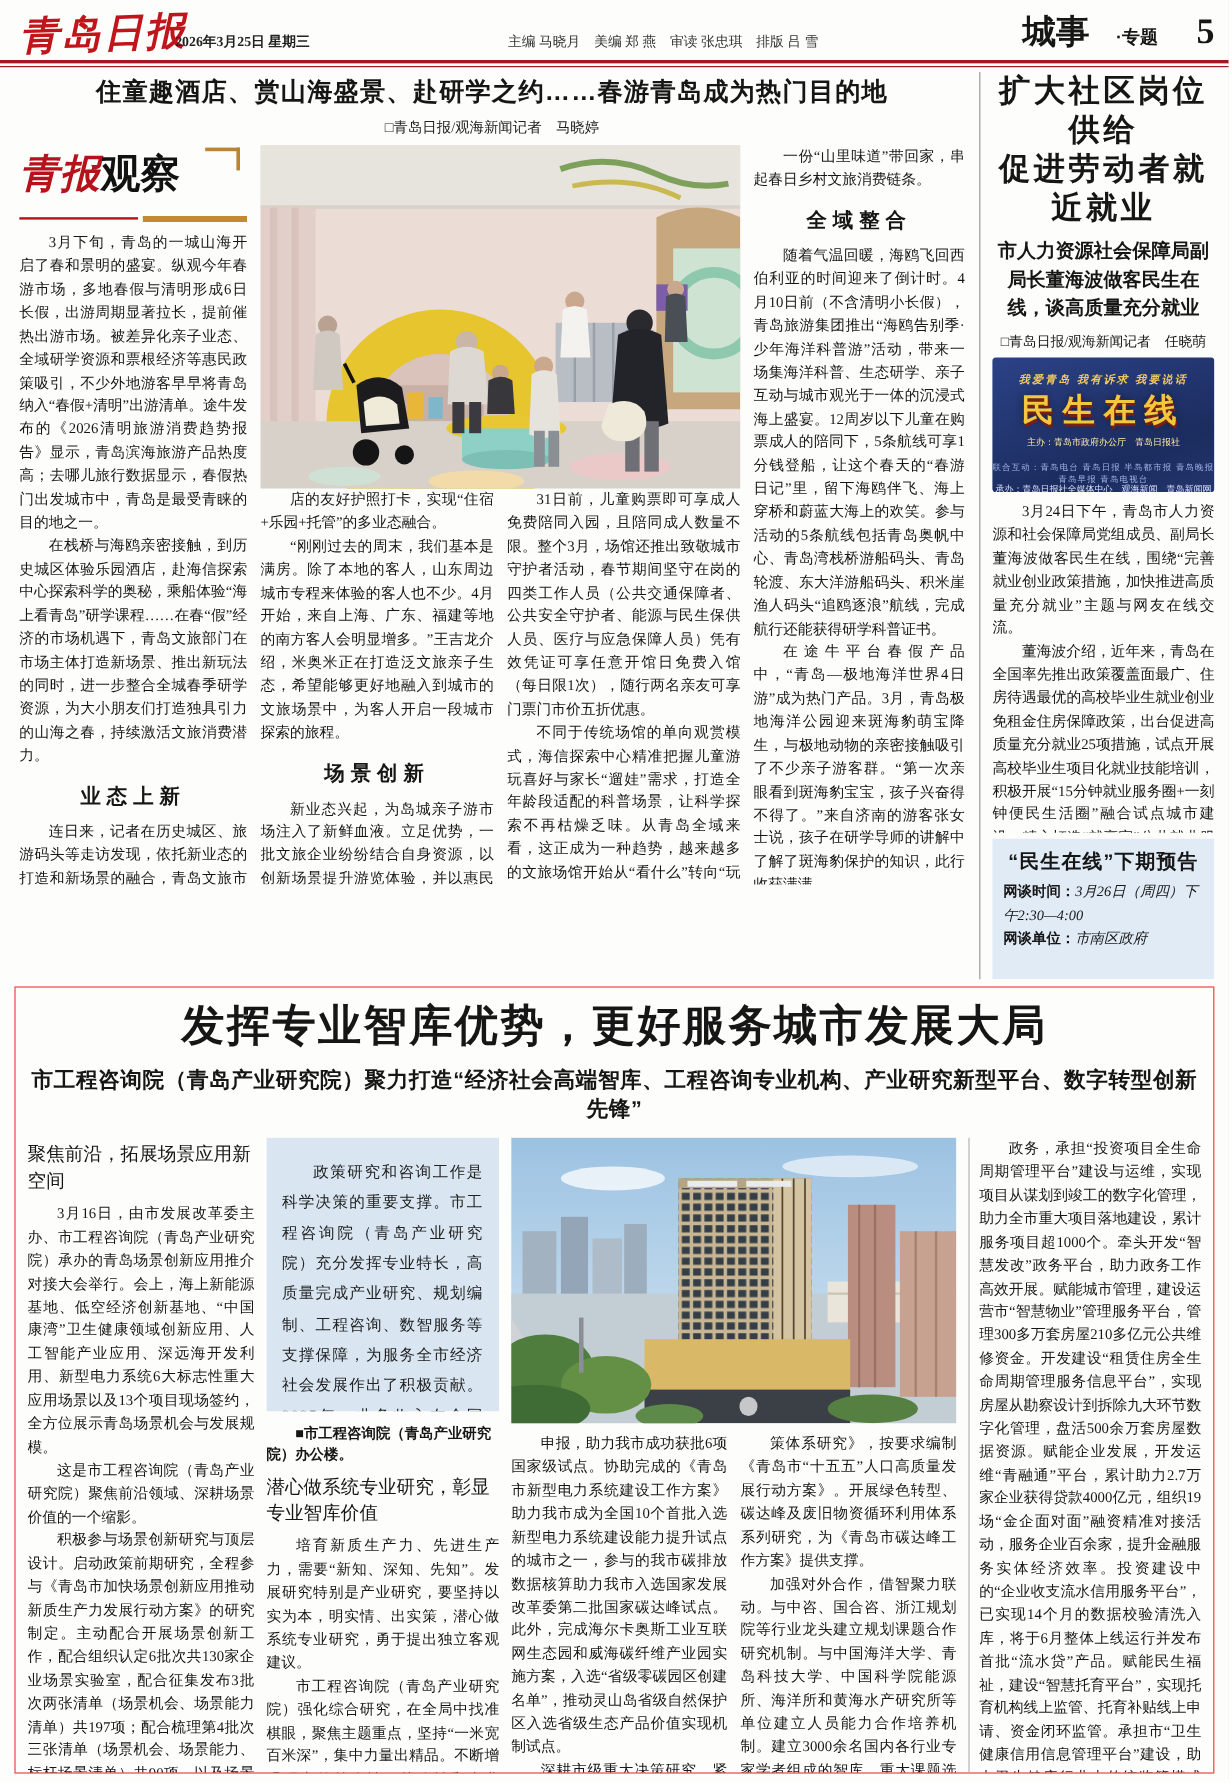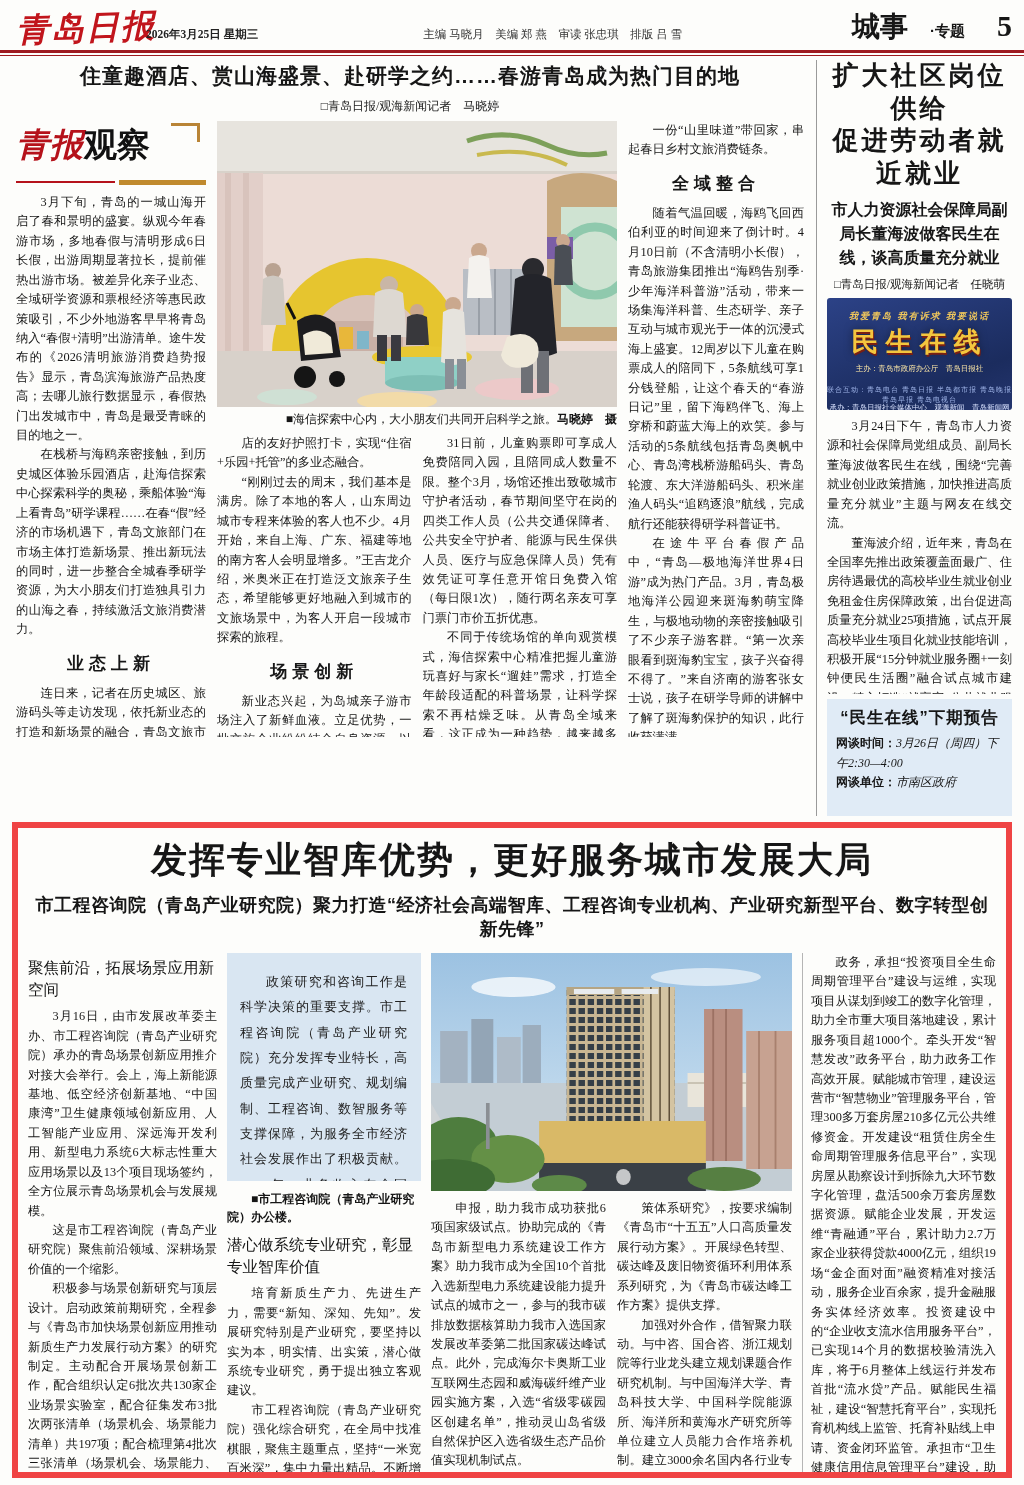--- a/index.html
+++ b/index.html
@@ -62,21 +62,21 @@
   .bn-l2{position:absolute;top:78px;width:100%;text-align:center;font-size:7.5px;color:#d9e2ff;margin-top:27px;}
   .bn-strip{position:absolute;bottom:5px;width:100%;text-align:center;font-size:7px;color:#9fb4e8;letter-spacing:1px;}
   .j-body{flex:1;overflow:hidden;margin-top:7px;}
   .preview{background:#e0ebf6;padding:8px 9px 24px;margin-top:5px;}
   .pv-title{text-align:center;font-size:16.5px;font-weight:900;font-family:"Liberation Sans",sans-serif;
             letter-spacing:1px;margin-bottom:5px;}
   .pv-line{font-size:12px;line-height:1.6;}
   .pv-line b{font-weight:bold;}
   .pv-line i{font-style:italic;}
   
-  .botbox{position:absolute;top:822px;left:12px;right:12px;bottom:7px;border:6px solid #ef4444;
+  .botbox{position:absolute;top:822px;left:12px;right:12px;bottom:7px;border:1px solid #ef4444;
           padding:8px 10px;box-sizing:border-box;overflow:hidden;}
   .bot-head{text-align:center;font-size:36px;font-weight:900;letter-spacing:2px;}
   .bot-dek{text-align:center;font-size:18px;font-weight:bold;font-family:"Liberation Sans",sans-serif;
            margin-top:8px;letter-spacing:0.5px;}
   .bot-cols{display:grid;grid-template-columns:189px 194px 1fr 194px;gap:10px;margin-top:12px;
             height:536px;overflow:hidden;}
   .bluebox{background:#d9e6f2;padding:16px 13px;height:228px;box-sizing:border-box;overflow:hidden;}
   .bluebox p{margin:0;text-indent:2em;font-size:13px;line-height:1.95;letter-spacing:1px;
              text-align:justify;color:#222;}
   .bcap{font-size:12px;font-family:"Liberation Sans",sans-serif;font-weight:bold;margin:9px 0 8px;
@@ -181,21 +181,20 @@
             <rect x="304" y="230" width="12" height="42" fill="#6e7076"></rect>
             <rect x="320" y="230" width="12" height="42" fill="#6e7076"></rect>
             <path d="M290,216 q20,-8 30,6 q6,18 -10,24 q-22,4 -26,-12 z" fill="#efe9da"></path>
             <circle cx="262" cy="130" r="8" fill="#caa88e"></circle>
             <path d="M252,137 q10,-6 20,0 l3,40 l-25,0 z" fill="#f4f2ee"></path>
             <circle cx="56" cy="150" r="8" fill="#b9a291"></circle>
             <path d="M46,158 q10,-7 20,0 l3,46 l-25,0 z" fill="#cfc9c2"></path>
             <circle cx="346" cy="120" r="7" fill="#caa88e"></circle>
             <path d="M338,126 q8,-5 16,0 l2,38 l-19,0 z" fill="#4a4e55"></path>
           </svg>
-          <div class="caption"><span>■海信探索中心内，大小朋友们共同开启科学之旅。</span><b>马晓婷　摄</b></div>
           <div class="twocol">
             <div class="colflow">
                 <p class="para">店的友好护照打卡，实现“住宿+乐园+托管”的多业态融合。</p>
                 <p class="para">“刚刚过去的周末，我们基本是满房。除了本地的客人，山东周边城市专程来体验的客人也不少。4月开始，来自上海、广东、福建等地的南方客人会明显增多。”王吉龙介绍，米奥米正在打造泛文旅亲子生态，希望能够更好地融入到城市的文旅场景中，为客人开启一段城市探索的旅程。</p>
                 <p class="colhead">场景创新</p>
                 <p class="para">新业态兴起，为岛城亲子游市场注入了新鲜血液。立足优势，一批文旅企业纷纷结合自身资源，以创新场景提升游览体验，并以惠民活动持续拉升消费热度。</p>
               </div>
             <div class="colflow">
                 <p class="para">31日前，儿童购票即可享成人免费陪同入园，且陪同成人数量不限。整个3月，场馆还推出致敬城市守护者活动，春节期间坚守在岗的四类工作人员（公共交通保障者、公共安全守护者、能源与民生保供人员、医疗与应急保障人员）凭有效凭证可享任意开馆日免费入馆（每日限1次），随行两名亲友可享门票门市价五折优惠。</p>
                 <p class="para">不同于传统场馆的单向观赏模式，海信探索中心精准把握儿童游玩喜好与家长“遛娃”需求，打造全年龄段适配的科普场景，让科学探索不再枯燥乏味。从青岛全域来看，这正成为一种趋势，越来越多的文旅场馆开始从“看什么”转向“玩什么”，让小游客从被动接收转向主动参与，让每一次亲子出行都成为难得的成长记忆。</p>

